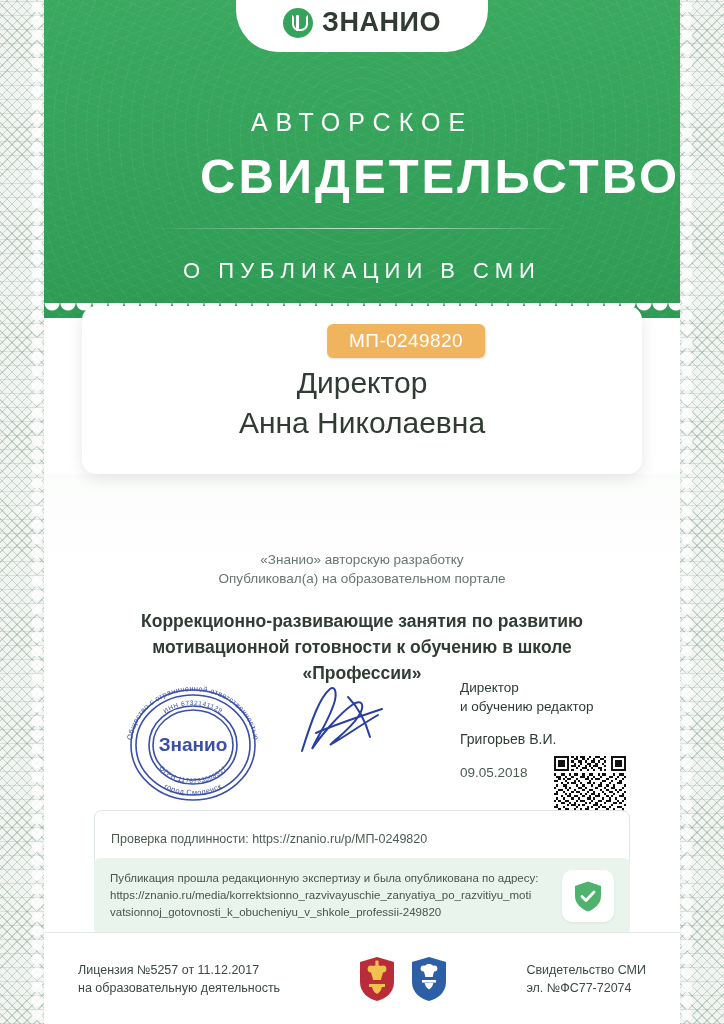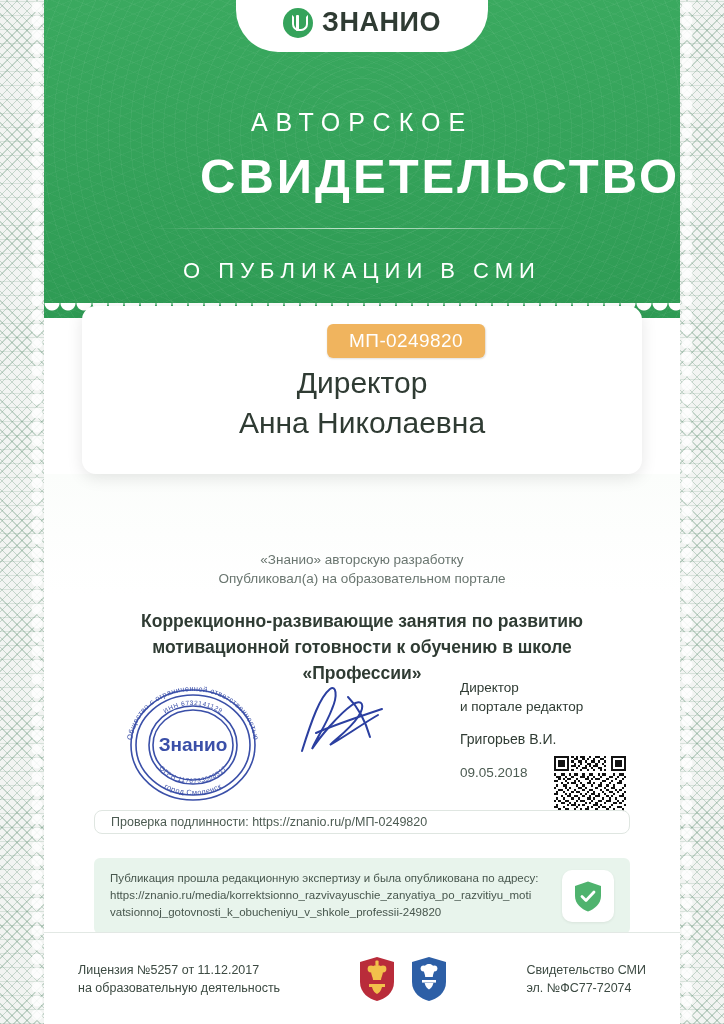--- a/index.html
+++ b/index.html
@@ -269,21 +269,21 @@
   }
 
   
   .verify-bar {
     position: absolute;
     left: 50px; right: 50px;
     top: 336px;
     background: #ffffff;
     border: 1px solid #dfe6e1;
     border-radius: 8px;
-    padding: 4px 16px;
+    padding: 21px 16px;
     font-size: 12.5px;
     color: #4c5b52;
     box-sizing: border-box;
   }
 
   .green-panel {
     position: absolute;
     left: 50px; right: 50px;
     top: 384px;
     background: #e8f4ec;
@@ -408,21 +408,21 @@
         <g fill="none" stroke="#2b3fa0" stroke-width="2" stroke-linecap="round">
           <path d="M16 72 C 26 40, 34 18, 44 10 C 50 6, 52 16, 46 30 C 40 46, 30 60, 26 70 C 34 58, 52 36, 66 26 C 76 19, 80 26, 72 38 C 64 50, 50 60, 44 66 C 58 58, 78 44, 92 36"></path>
           <path d="M30 54 C 48 46, 72 38, 96 30"></path>
           <path d="M62 18 C 72 28, 80 44, 84 58"></path>
         </g>
       </svg>
     </div>
 
     <div class="director-block">
       <div>Директор</div>
-      <div>и портале редактор</div>
+      <div>и обучению редактор</div>
       <div class="director-name">Григорьев В.И.</div>
       <div class="director-date">09.05.2018</div>
     </div>
 
     <div class="qr">
       <svg width="72" height="72" viewBox="0 0 33 33" shape-rendering="crispEdges" xmlns="http://www.w3.org/2000/svg">
         <rect width="33" height="33" fill="#ffffff"></rect>
         <g fill="#111111">
           <path d="M0 0h7v7H0z M1 1v5h5V1z M2 2h3v3H2z"></path>
           <path d="M26 0h7v7h-7z M27 1v5h5V1z M28 2h3v3h-3z"></path>

